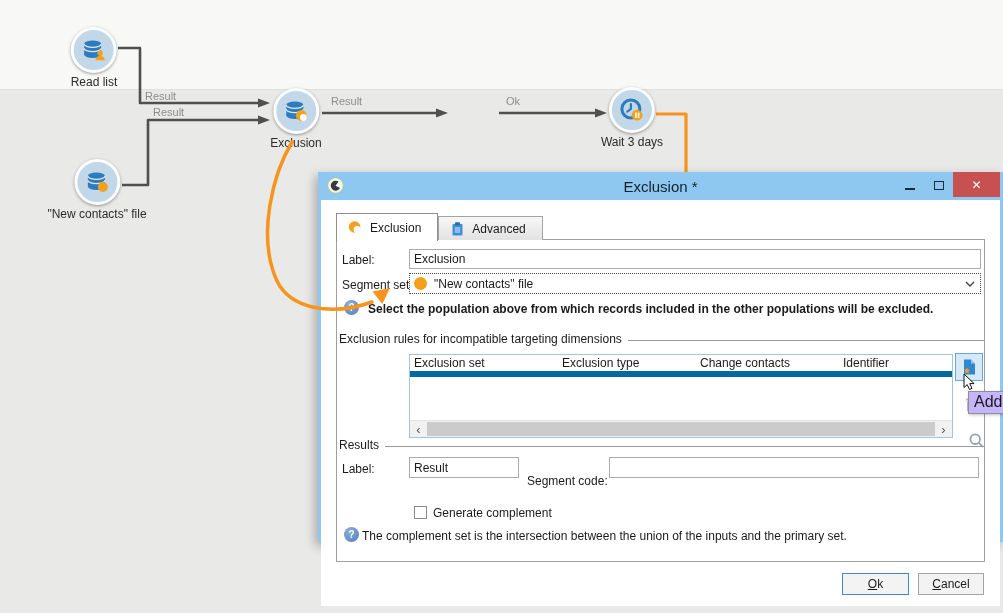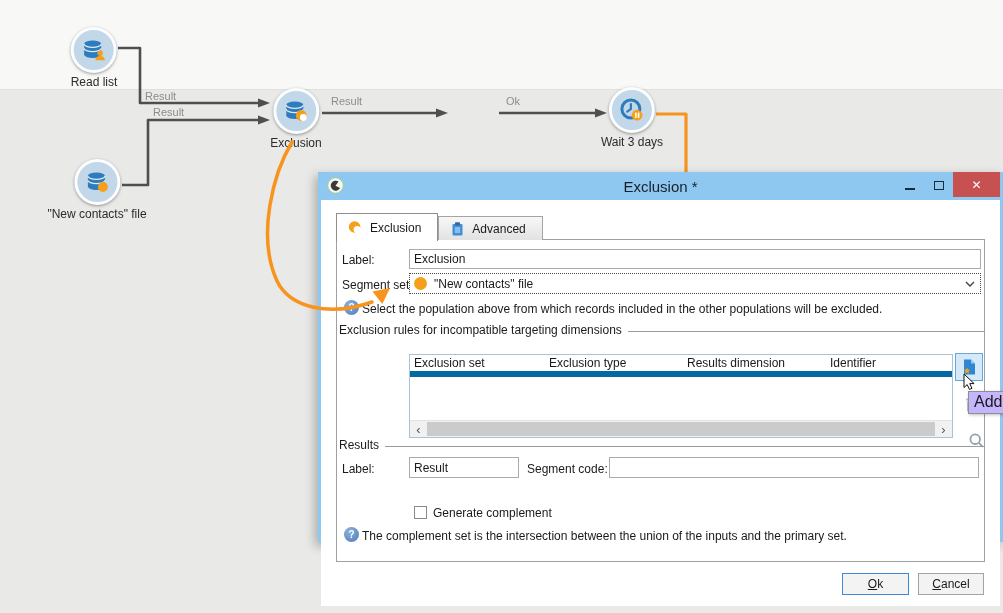--- a/index.html
+++ b/index.html
@@ -58,21 +58,21 @@
   .help-text { position:absolute; white-space:nowrap; }
 
   .group-row { position:absolute; left:0; width:649px; display:flex; align-items:center; }
   .group-title { padding-left:2px; margin-right:6px; white-space:nowrap; }
   .group-line { flex:1; border-top:1px solid #9b9b9b; margin-top:2px; margin-right:1px; }
 
   .rulestable { position:absolute; left:72px; top:114px; width:544px; height:84px; border:1px solid #aac2d8; background:#fff;
                 display:flex; flex-direction:column; }
   .thead { display:flex; height:22px; align-items:center; border-bottom:6px solid #0369a1; }
   .th { white-space:nowrap; overflow:hidden; padding-left:4px; }
-  .th:nth-child(1){ width:135px; } .th:nth-child(2){ width:138px; } .th:nth-child(3){ width:143px; } .th:nth-child(4){ flex:1; }
+  .th:nth-child(1){ width:135px; } .th:nth-child(2){ width:138px;margin-left:13px; } .th:nth-child(3){ width:143px; } .th:nth-child(4){ flex:1; }
   .tbody { flex:1; }
   .hscroll { height:17px; background:#f1f1f1; border-top:1px solid #e3e3e3; display:flex; align-items:stretch; }
   .scroll-arrow { width:17px; display:flex; align-items:center; justify-content:center; color:#555; font-size:13px; line-height:1; }
   .scroll-thumb { flex:1; margin:1px 0; background:#cbcbcb; }
 
   .tool-btn { position:absolute; width:28px; height:28px; display:flex; align-items:center; justify-content:center; background:transparent; border:1px solid transparent; }
   .tool-btn.add { left:618px; top:113px; background:#d6e9f8; border:1px solid #66a7d8; }
   .tool-btn.trash { left:621px; top:150px; }
   .tool-btn.search { left:625px; top:186px; }
 
@@ -221,32 +221,32 @@
         <span class="caption" style="left:5px; top:38px;">Segment set:</span>
         <div class="combo">
           <span class="combo-dot"></span>
           <span class="combo-text">"New contacts" file</span>
           <svg class="combo-arrow" width="10" height="6" viewBox="0 0 10 6">
             <polyline points="1,1 5,5 9,1" fill="none" stroke="#444" stroke-width="1.4"></polyline>
           </svg>
         </div>
 
         <span class="help-icon" style="left:7px; top:60px;">?</span>
-        <span class="help-text" style="left:25px; top:62px;">Select the population above from which records included in the other populations will be excluded.</span>
-
-        <div class="group-row" style="top:83px;">
+        <span class="help-text" style="left:31px; top:62px;font-weight:bold;">Select the population above from which records included in the other populations will be excluded.</span>
+
+        <div class="group-row" style="top:92px;">
           <span class="group-title">Exclusion rules for incompatible targeting dimensions</span>
           <span class="group-line"></span>
         </div>
 
         <div class="rulestable">
           <div class="thead">
             <span class="th">Exclusion set</span>
             <span class="th">Exclusion type</span>
-            <span class="th">Results dimension</span>
+            <span class="th">Change contacts</span>
             <span class="th">Identifier</span>
           </div>
           <div class="tbody"></div>
           <div class="hscroll">
             <span class="scroll-arrow">‹</span>
             <span class="scroll-thumb"></span>
             <span class="scroll-arrow">›</span>
           </div>
         </div>
 
@@ -278,21 +278,21 @@
           </svg>
         </span>
 
         <div class="group-row" style="top:198px;">
           <span class="group-title">Results</span>
           <span class="group-line"></span>
         </div>
 
         <span class="caption" style="left:5px; top:222px;">Label:</span>
         <input class="txt-input" style="left: 72px; top: 217px; width: 110px; height: 21px;" value="Result">
-        <span class="caption" style="left:190px; top:222px;">Segment code:</span>
+        <span class="caption" style="left:190px; top:234px;">Segment code:</span>
         <input class="txt-input" style="left: 272px; top: 217px; width: 370px; height: 21px;" value="">
 
 
         <span class="checkbox"></span>
         <span class="caption" style="left:96px; top:266px;">Generate complement</span>
 
         <span class="help-icon" style="left:7px; top:287px;">?</span>
         <span class="help-text" style="left:25px; top:289px;text-align:right;">The complement set is the intersection between the union of the inputs and the primary set.</span>
       </div>
 

